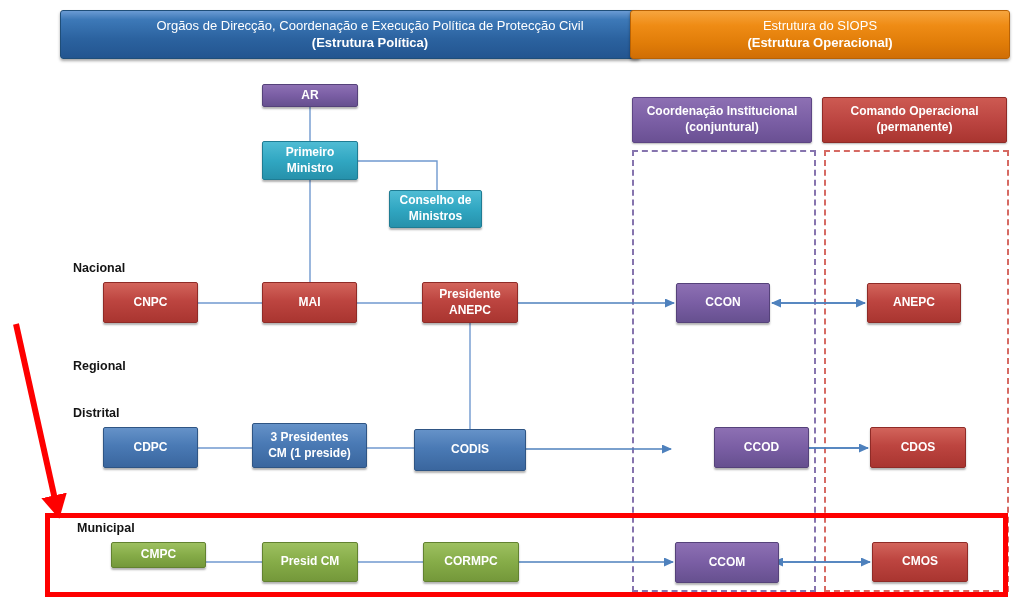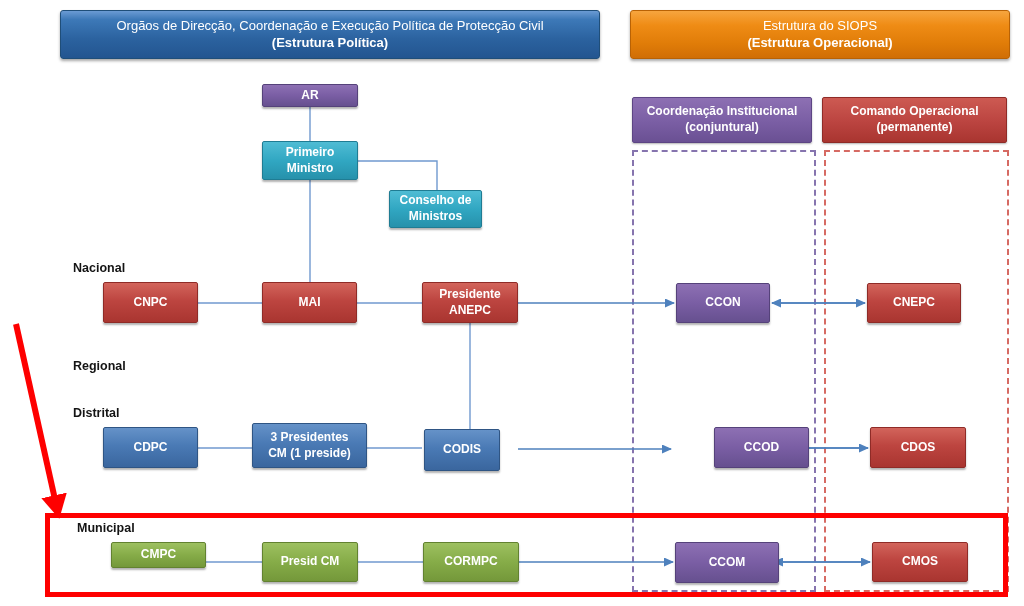--- a/index.html
+++ b/index.html
@@ -8,21 +8,21 @@
     font-family:"Liberation Sans", sans-serif;
   }
   .layer{position:absolute;left:0;top:0;width:1024px;height:606px;}
   
   .hdr{
     position:absolute;display:flex;flex-direction:column;justify-content:center;align-items:center;
     color:#fff;text-align:center;border-radius:3px;line-height:1.25;font-size:13px;
     box-shadow:0 2px 3px rgba(0,0,0,.35);z-index:2;
   }
   .hdr .l2{font-weight:700;}
-  .hdr-blue{background:linear-gradient(180deg,#6b9bd4 0%,#3d79b8 18%,#2b629f 60%,#235590 100%);border:1px solid #1f4e79;}
+  .hdr-blue{background:linear-gradient(180deg,#6b9bd4 0%,#3d79b8 18%,#2b629f 60%,#235590 100%);border:1px solid #1f4e79;padding-left:40px;}
   .hdr-orange{background:linear-gradient(180deg,#f6a53f 0%,#ef8c15 30%,#e07c08 70%,#d06e05 100%);border:1px solid #b96204;}
   .subhdr{
     position:absolute;display:flex;flex-direction:column;justify-content:center;align-items:center;
     color:#fff;text-align:center;border-radius:2px;font-size:12px;line-height:1.3;font-weight:600;
     box-shadow:0 1px 2px rgba(0,0,0,.3);z-index:2;
   }
   .subhdr-purple{background:linear-gradient(180deg,#8d70b3 0%,#7a5ea4 55%,#6a5093 100%);border:1px solid #5d4584;}
   .subhdr-red{background:linear-gradient(180deg,#cd5a52 0%,#bb4440 55%,#a93530 100%);border:1px solid #8f2b27;}
   
   .node{
@@ -117,25 +117,25 @@
   <div class="rowlab" style="left:77px;top:521px;">Municipal</div>
 
   <div class="node n-purple" style="left:262px;top:84px;width:96px;height:23px;">AR</div>
   <div class="node n-teal" style="left:262px;top:141px;width:96px;height:39px;">Primeiro Ministro</div>
   <div class="node n-teal" style="left:389px;top:190px;width:93px;height:38px;">Conselho de Ministros</div>
 
   <div class="node n-red" style="left:103px;top:282px;width:95px;height:41px;">CNPC</div>
   <div class="node n-red" style="left:262px;top:282px;width:95px;height:41px;">MAI</div>
   <div class="node n-purple" style="left:676px;top:283px;width:94px;height:40px;">CCON</div>
   <div class="node n-red" style="left:422px;top:282px;width:96px;height:41px;">Presidente ANEPC</div>
-  <div class="node n-red" style="left:867px;top:283px;width:94px;height:40px;">CNEPC</div>
+  <div class="node n-red" style="left:867px;top:283px;width:94px;height:40px;">ANEPC</div>
 
   <div class="node n-blue" style="left:103px;top:427px;width:95px;height:41px;">CDPC</div>
   <div class="node n-blue wrapPad" style="left:252px;top:423px;width:115px;height:45px;">3 Presidentes CM (1 preside)</div>
-  <div class="node n-blue" style="left:424px;top:429px;width:76px;height:42px;">CODIS</div>
+  <div class="node n-blue" style="left:414px;top:429px;width:112px;height:42px;">CODIS</div>
   <div class="node n-purple" style="left:673px;top:427px;width:95px;height:41px;margin-left:41px;">CCOD</div>
   <div class="node n-red" style="left:870px;top:427px;width:96px;height:41px;">CDOS</div>
 
   <div class="node n-green" style="left:103px;top:542px;width:95px;height:26px;margin-left:8px;">CMPC</div>
   <div class="node n-green" style="left:262px;top:542px;width:96px;height:40px;">Presid CM</div>
   <div class="node n-green" style="left:423px;top:542px;width:96px;height:40px;">CORMPC</div>
   <div class="node n-purple" style="left:675px;top:542px;width:104px;height:41px;">CCOM</div>
   <div class="node n-red" style="left:872px;top:542px;width:96px;height:40px;">CMOS</div>
 
   <div class="red-rect" style="left:45px;top:513px;width:953px;height:74px;"></div>

